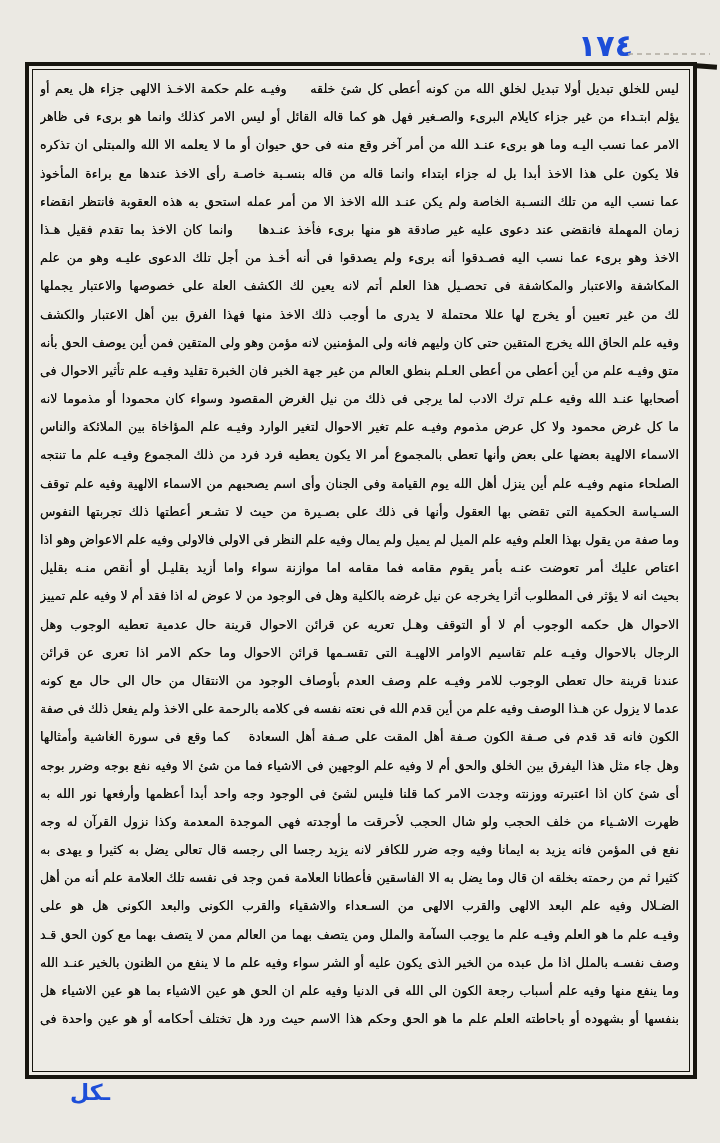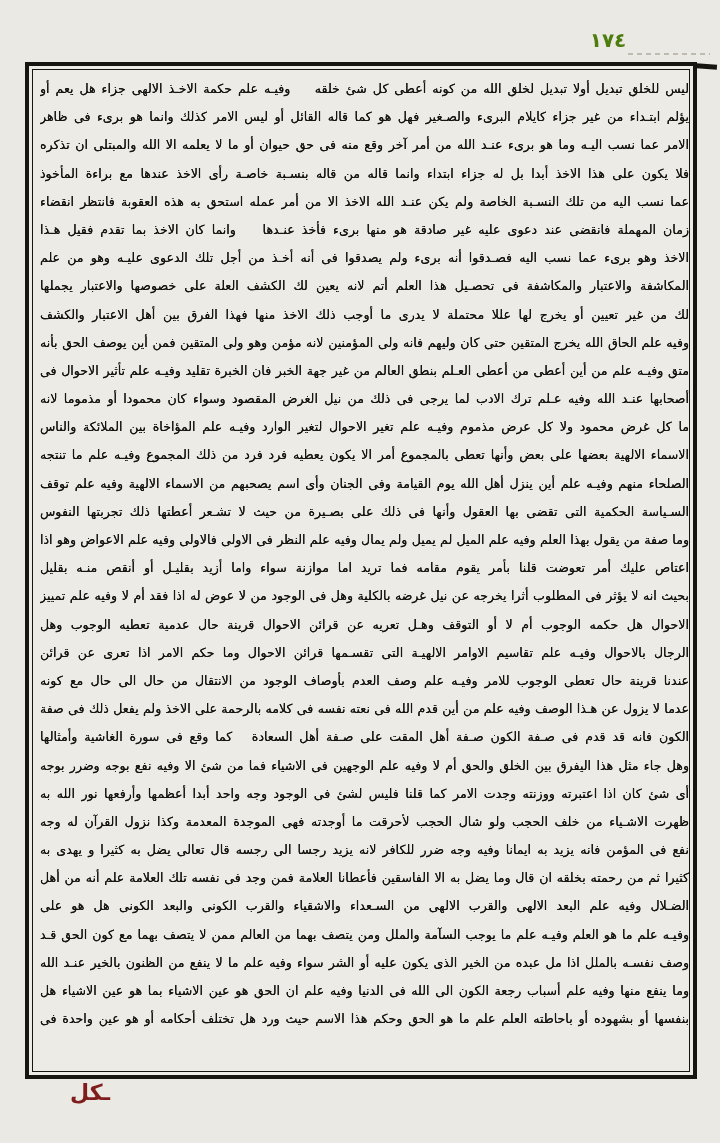--- a/index.html
+++ b/index.html
@@ -19,24 +19,24 @@
     position: absolute;
     inset: 0;
   }
   
   .page-number {
     position: absolute;
     top: 28px;
     left: 583px;
     width: 50px;
     text-align: center;
-    font-size: 20px;
+    font-size: 30px;
     font-weight: bold;
     letter-spacing: 1px;
-    color: #4d7c0f;
+    color: #1d4ed8;
   }
   
   .faint-dashes {
     position: absolute;
     top: 53px;
     left: 628px;
     width: 82px;
     height: 2px;
     background: repeating-linear-gradient(90deg, #b7b2a8 0 5px, transparent 5px 9px);
     opacity: .85;
@@ -51,21 +51,21 @@
     box-sizing: border-box;
     border: 4.5px solid #17150f;
     padding: 3px;
     background: #edebe5;
   }
   .frame-inner {
     box-sizing: border-box;
     width: 100%;
     height: 100%;
     border: 1.3px solid #17150f;
-    padding: 5px 0 0 7px;
+    padding: 5px 10px 0 7px;
     overflow: hidden;
   }
   
   .rule-ext {
     position: absolute;
     top: 63px;
     left: 693px;
     width: 24px;
     height: 4.5px;
     background: #17150f;
@@ -88,21 +88,21 @@
     text-justify: inter-word;
     word-spacing: -0.5px;
   }
   
   .catchword {
     position: absolute;
     top: 1080px;
     left: 70px;
     font-size: 22px;
     font-weight: bold;
-    color: #7f1d1d;
+    color: #1d4ed8;
   }
 </style>
 </head>
 <body>
 
 <div class="page">
 
   <div class="page-number">١٧٤</div>
 
   <div class="faint-dashes"></div>
@@ -122,21 +122,21 @@
           <div class="line">المكاشفة والاعتبار والمكاشفة فى تحصـيل هذا العلم أتم لانه يعين لك الكشف العلة على خصوصها والاعتبار يجملها</div>
           <div class="line">لك من غير تعيين أو يخرج لها عللا محتملة لا يدرى ما أوجب ذلك الاخذ منها فهذا الفرق بين أهل الاعتبار والكشف</div>
           <div class="line">وفيه علم الحاق الله يخرج المتقين حتى كان وليهم فانه ولى المؤمنين لانه مؤمن وهو ولى المتقين فمن أين يوصف الحق بأنه</div>
           <div class="line">متق وفيـه علم من أين أعطى من أعطى العـلم بنطق العالم من غير جهة الخبر فان الخبرة تقليد وفيـه علم تأثير الاحوال فى</div>
           <div class="line">أصحابها عنـد الله وفيه عـلم ترك الادب لما يرجى فى ذلك من نيل الغرض المقصود وسواء كان محمودا أو مذموما لانه</div>
           <div class="line">ما كل غرض محمود ولا كل عرض مذموم وفيـه علم تغير الاحوال لتغير الوارد وفيـه علم المؤاخاة بين الملائكة والناس</div>
           <div class="line">الاسماء الالهية بعضها على بعض وأنها تعطى بالمجموع أمر الا يكون يعطيه فرد فرد من ذلك المجموع وفيـه علم ما تنتجه</div>
           <div class="line">الصلحاء منهم وفيـه علم أين ينزل أهل الله يوم القيامة وفى الجنان وأى اسم يصحبهم من الاسماء الالهية وفيه علم توقف</div>
           <div class="line">السـياسة الحكمية التى تقضى بها العقول وأنها فى ذلك على بصـيرة من حيث لا تشـعر أعطتها ذلك تجربتها النفوس</div>
           <div class="line">وما صفة من يقول بهذا العلم وفيه علم الميل لم يميل ولم يمال وفيه علم النظر فى الاولى فالاولى وفيه علم الاعواض وهو اذا</div>
-          <div class="line">اعتاص عليك أمر تعوضت قلنا بأمر يقوم مقامه فما تريد اما موازنة سواء واما أزيد بقليـل أو أنقص منـه بقليل</div>
+          <div class="line">اعتاص عليك أمر تعوضت عنـه بأمر يقوم مقامه فما مقامه اما موازنة سواء واما أزيد بقليـل أو أنقص منـه بقليل</div>
           <div class="line">بحيث انه لا يؤثر فى المطلوب أثرا يخرجه عن نيل غرضه بالكلية وهل فى الوجود من لا عوض له اذا فقد أم لا وفيه علم تمييز</div>
           <div class="line">الاحوال هل حكمه الوجوب أم لا أو التوقف وهـل تعريه عن قرائن الاحوال قرينة حال عدمية تعطيه الوجوب وهل</div>
           <div class="line">الرجال بالاحوال وفيـه علم تقاسيم الاوامر الالهيـة التى تقسـمها قرائن الاحوال وما حكم الامر اذا تعرى عن قرائن</div>
           <div class="line">عندنا قرينة حال تعطى الوجوب للامر وفيـه علم وصف العدم بأوصاف الوجود من الانتقال من حال الى حال مع كونه</div>
           <div class="line">عدما لا يزول عن هـذا الوصف وفيه علم من أين قدم الله فى نعته نفسه فى كلامه بالرحمة على الاخذ ولم يفعل ذلك فى صفة</div>
           <div class="line">الكون فانه قد قدم فى صـفة الكون صـفة أهل المقت على صـفة أهل السعادة  كما وقع فى سورة الغاشية وأمثالها</div>
           <div class="line">وهل جاء مثل هذا اليفرق بين الخلق والحق أم لا وفيه علم الوجهين فى الاشياء فما من شئ الا وفيه نفع بوجه وضرر بوجه</div>
           <div class="line">أى شئ كان اذا اعتبرته ووزنته وجدت الامر كما قلنا فليس لشئ فى الوجود وجه واحد أبدا أعظمها وأرفعها نور الله به</div>
           <div class="line">ظهرت الاشـياء من خلف الحجب ولو شال الحجب لأحرقت ما أوجدته فهى الموجدة المعدمة وكذا نزول القرآن له وجه</div>
           <div class="line">نفع فى المؤمن فانه يزيد به ايمانا وفيه وجه ضرر للكافر لانه يزيد رجسا الى رجسه قال تعالى يضل به كثيرا و يهدى به</div>

